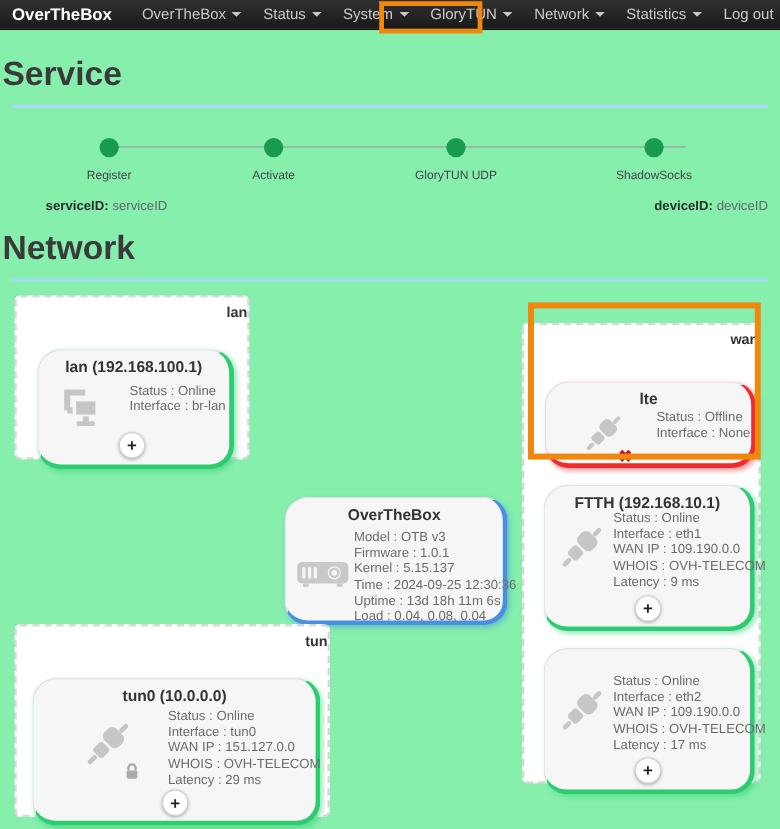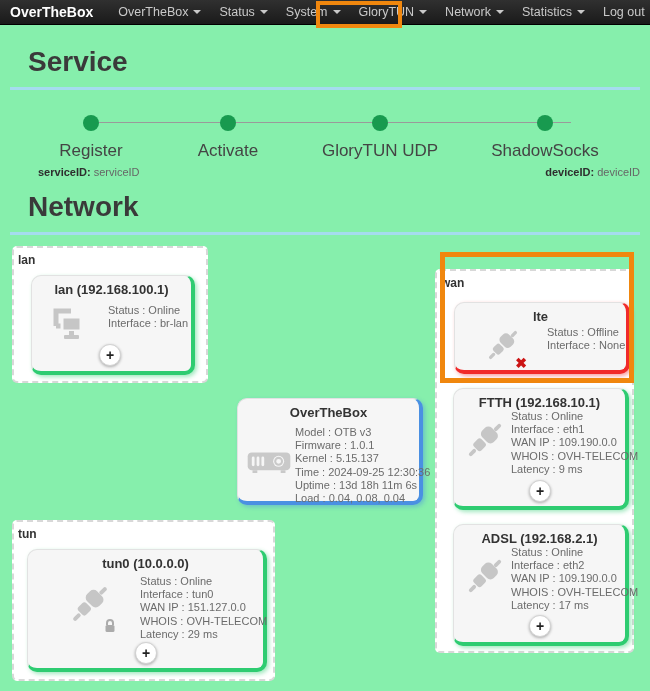--- a/index.html
+++ b/index.html
@@ -17,38 +17,38 @@
     border-left:4px solid transparent; border-right:4px solid transparent; border-top:4px solid #c9c9c9; }
   .paused { margin-left:auto; margin-right:8px; background:#f4f4f4; color:#1d1d1d;
     font-size:11px; font-weight:bold; padding:2px 7px; border-radius:4px; letter-spacing:.5px; }
 
   
   .ann { position:absolute; border:5px solid var(--annotation-orange,#f0870e); z-index:40; }
   .ann-nav { left:316px; top:1px; width:86px; height:27px; border-width:4px; }
   .ann-wan { left:440px; top:252px; width:194px; height:131px; }
 
   
-  .h1 { position:absolute; left:28px; font-size:28px; font-weight:bold; color:#3a3a3a; }
+  .h1 { position:absolute; left:2px; font-size:28px; font-weight:bold; color:#3a3a3a; }
   .divider { position:absolute; left:10px; width:630px; height:3px; background:var(--divider-blue,#a5dcee); }
 
   
   .step-line { position:absolute; left:91px; top:122px; width:480px; height:1px; background:#9a9a9a; }
   .dot { position:absolute; top:115px; width:16px; height:16px; border-radius:50%;
     background:var(--step-green,#189a4f); }
-  .step-label { position:absolute; top:141px; transform:translateX(-50%); font-size:17px; color:#444; white-space:nowrap; }
+  .step-label { position:absolute; top:141px; transform:translateX(-50%); font-size:10px; color:#444; white-space:nowrap; }
   .ids { position:absolute; top:166px; font-size:11px; color:#666; }
   .ids b { color:#2e2e2e; }
   .ids.left { left:10px;margin-left:28px; }
   .ids.right { right:10px; text-align:right; }
 
   
   .group { position:absolute; border:2px dashed #d8d8d8; border-radius:5px; background:#fff; }
-  .group-label { position:absolute; left:4px; right:0; top:5px; text-align:left;
+  .group-label { position:absolute; left:15px; right:0; top:5px; text-align:right;
     font-size:12px; font-weight:bold; color:#333; }
-  .card { position:absolute; background:#f6f6f6; border:1px solid #e2e2e2; border-radius:10px; }
+  .card { position:absolute; background:#f6f6f6; border:1px solid #e2e2e2; border-radius:20px;margin-top:16px; }
   .card.online  { border-right:4px solid var(--online-green,#2ecc71); border-bottom:4px solid var(--online-green,#2ecc71);
                   box-shadow:2px 2px 4px rgba(46,204,113,.45); }
   .card.offline { border-right:4px solid var(--offline-red,#f12a2a); border-bottom:4px solid var(--offline-red,#f12a2a);
                   box-shadow:2px 2px 4px rgba(241,42,42,.45); }
   .card.device  { border-right:4px solid var(--device-blue,#4a90e2); border-bottom:4px solid var(--device-blue,#4a90e2);
                   box-shadow:2px 2px 4px rgba(74,144,226,.45); }
   .card-title { position:absolute; left:0; right:0; top:6px; text-align:center;
     font-size:13px; font-weight:bold; color:#333; white-space:nowrap; }
   .card-icon { position:absolute; }
   .card-lines { position:absolute; }
@@ -161,21 +161,20 @@
         <div class="line">Status : Online</div>
         <div class="line">Interface : eth1</div>
         <div class="line">WAN IP : 109.190.0.0</div>
         <div class="line">WHOIS : OVH-TELECOM</div>
         <div class="line">Latency : 9 ms</div>
       </div>
       <button class="plus" style="left:75px; top:91px;">+</button>
     </div>
 
     <div class="card online" style="left:16px; top:253px; width:176px; height:122px;">
-      <div class="card-title">ADSL (192.168.2.1)</div>
       <div class="card-icon" style="left:8px; top:28px;">
         <svg width="46" height="46" viewBox="0 0 48 48">
           <g transform="rotate(45 24 24)" fill="#c6c6c6">
             <rect x="22" y="1" width="4" height="9" rx="2"></rect>
             <rect x="15" y="10" width="17" height="14" rx="5"></rect>
             <rect x="18" y="26" width="11" height="11" rx="3"></rect>
             <rect x="22" y="38" width="4" height="9" rx="2"></rect>
           </g>
         </svg>
       </div>

